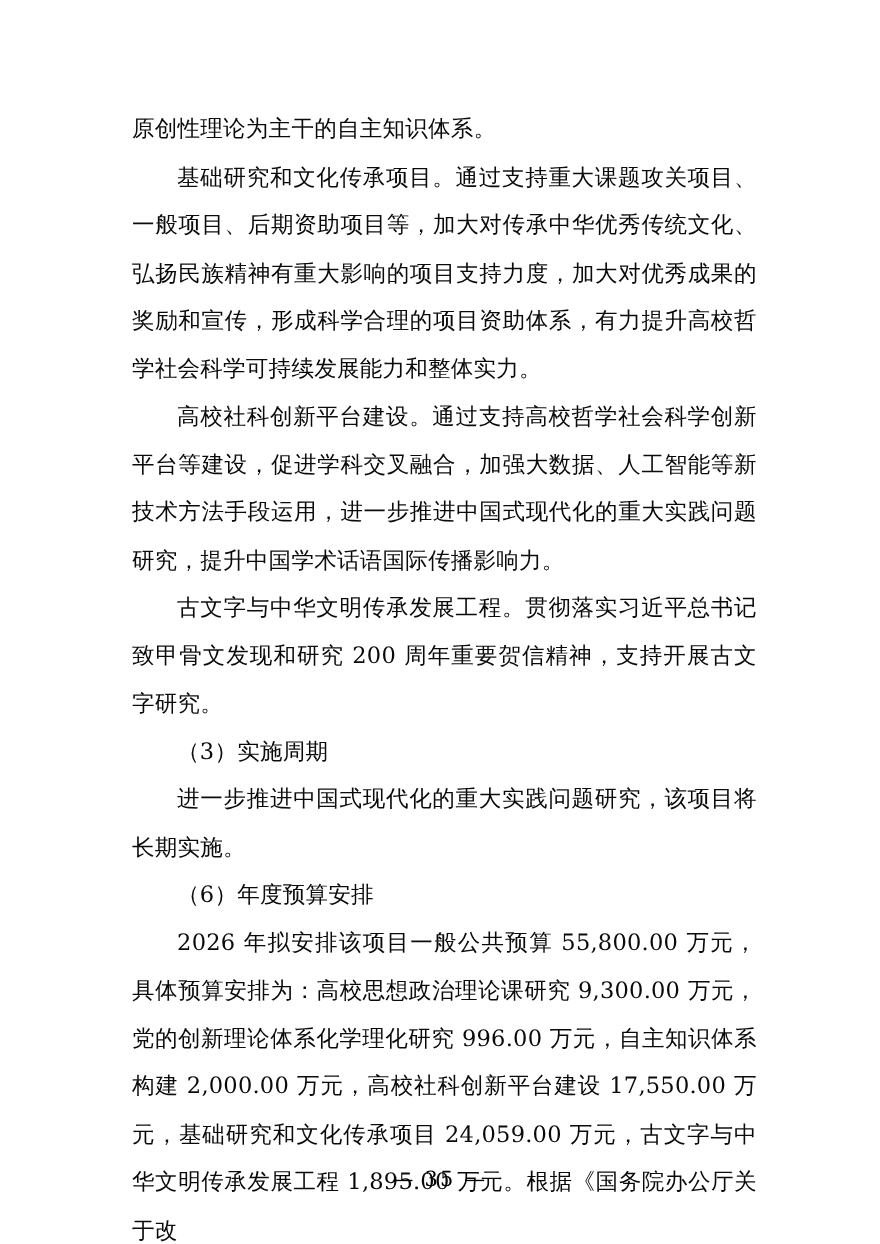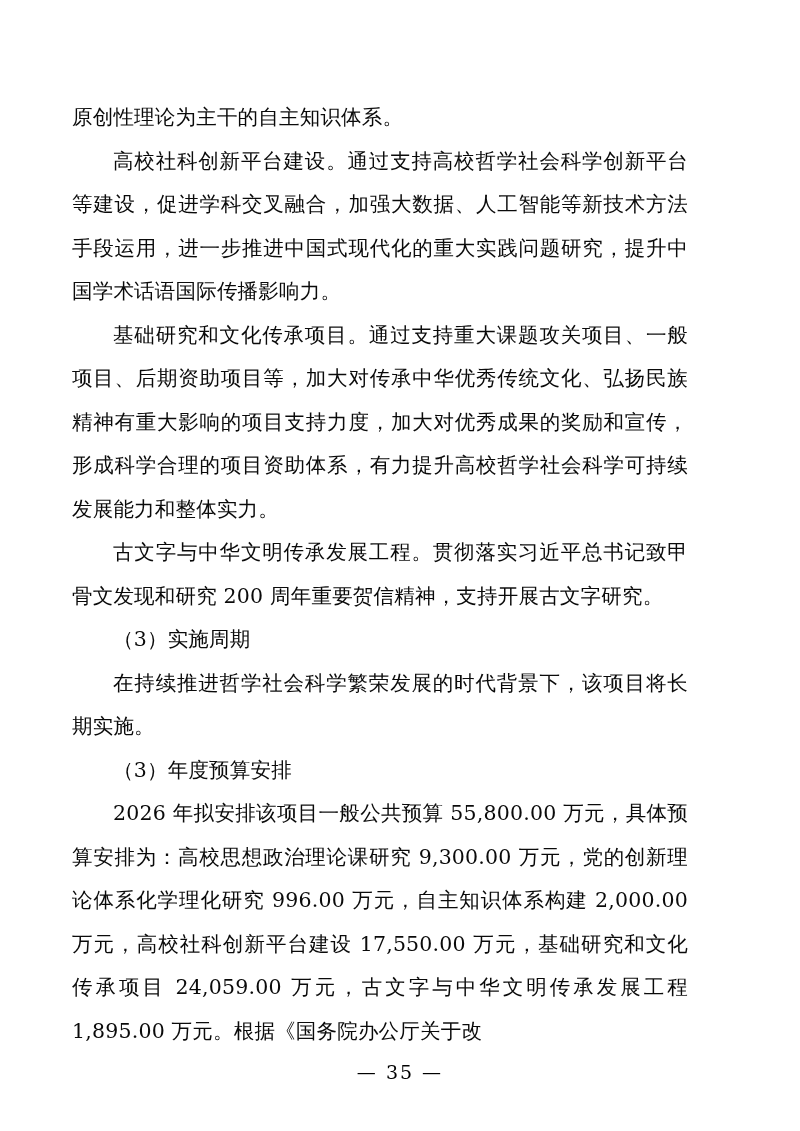--- a/index.html
+++ b/index.html
@@ -12,21 +12,21 @@
     background: #ffffff;
     font-family: "DejaVu Serif", "Liberation Serif", serif;
     color: #0a0a0a;
     overflow: hidden;
   }
   .page {
     position: relative;
     width: 800px;
     height: 1131px;
     box-sizing: border-box;
-    padding: 96px 112px 60px 72px;
+    padding: 96px 112px 60px 120px;
     background: #ffffff;
   }
   .doc-body {
     font-size: 20.5px;
     line-height: 43.5px;
     text-align: justify;
     text-justify: inter-ideograph;
     letter-spacing: 0.2px;
   }
   p.para {
@@ -48,22 +48,22 @@
     color: #000000;
     letter-spacing: 2px;
   }
 </style>
 </head>
 <body>
 
 <div class="page">
   <div class="doc-body">
     <p class="para noindent">原创性理论为主干的自主知识体系。</p>
+    <p class="para">基础研究和文化传承项目。通过支持重大课题攻关项目、一般项目、后期资助项目等，加大对传承中华优秀传统文化、弘扬民族精神有重大影响的项目支持力度，加大对优秀成果的奖励和宣传，形成科学合理的项目资助体系，有力提升高校哲学社会科学可持续发展能力和整体实力。</p>
     <p class="para">高校社科创新平台建设。通过支持高校哲学社会科学创新平台等建设，促进学科交叉融合，加强大数据、人工智能等新技术方法手段运用，进一步推进中国式现代化的重大实践问题研究，提升中国学术话语国际传播影响力。</p>
-    <p class="para">基础研究和文化传承项目。通过支持重大课题攻关项目、一般项目、后期资助项目等，加大对传承中华优秀传统文化、弘扬民族精神有重大影响的项目支持力度，加大对优秀成果的奖励和宣传，形成科学合理的项目资助体系，有力提升高校哲学社会科学可持续发展能力和整体实力。</p>
     <p class="para">古文字与中华文明传承发展工程。贯彻落实习近平总书记致甲骨文发现和研究 200 周年重要贺信精神，支持开展古文字研究。</p>
     <p class="para">（3）实施周期</p>
-    <p class="para">在持续推进哲学社会科学繁荣发展的时代背景下，该项目将长期实施。</p>
-    <p class="para">（3）年度预算安排</p>
+    <p class="para">进一步推进中国式现代化的重大实践问题研究，该项目将长期实施。</p>
+    <p class="para">（6）年度预算安排</p>
     <p class="para">2026 年拟安排该项目一般公共预算 55,800.00 万元，具体预算安排为：高校思想政治理论课研究 9,300.00 万元，党的创新理论体系化学理化研究 996.00 万元，自主知识体系构建 2,000.00 万元，高校社科创新平台建设 17,550.00 万元，基础研究和文化传承项目 24,059.00 万元，古文字与中华文明传承发展工程 1,895.00 万元。根据《国务院办公厅关于改</p>
   </div>
   <div class="page-number">— 35 —</div>
 </div>
 
 </body></html>

